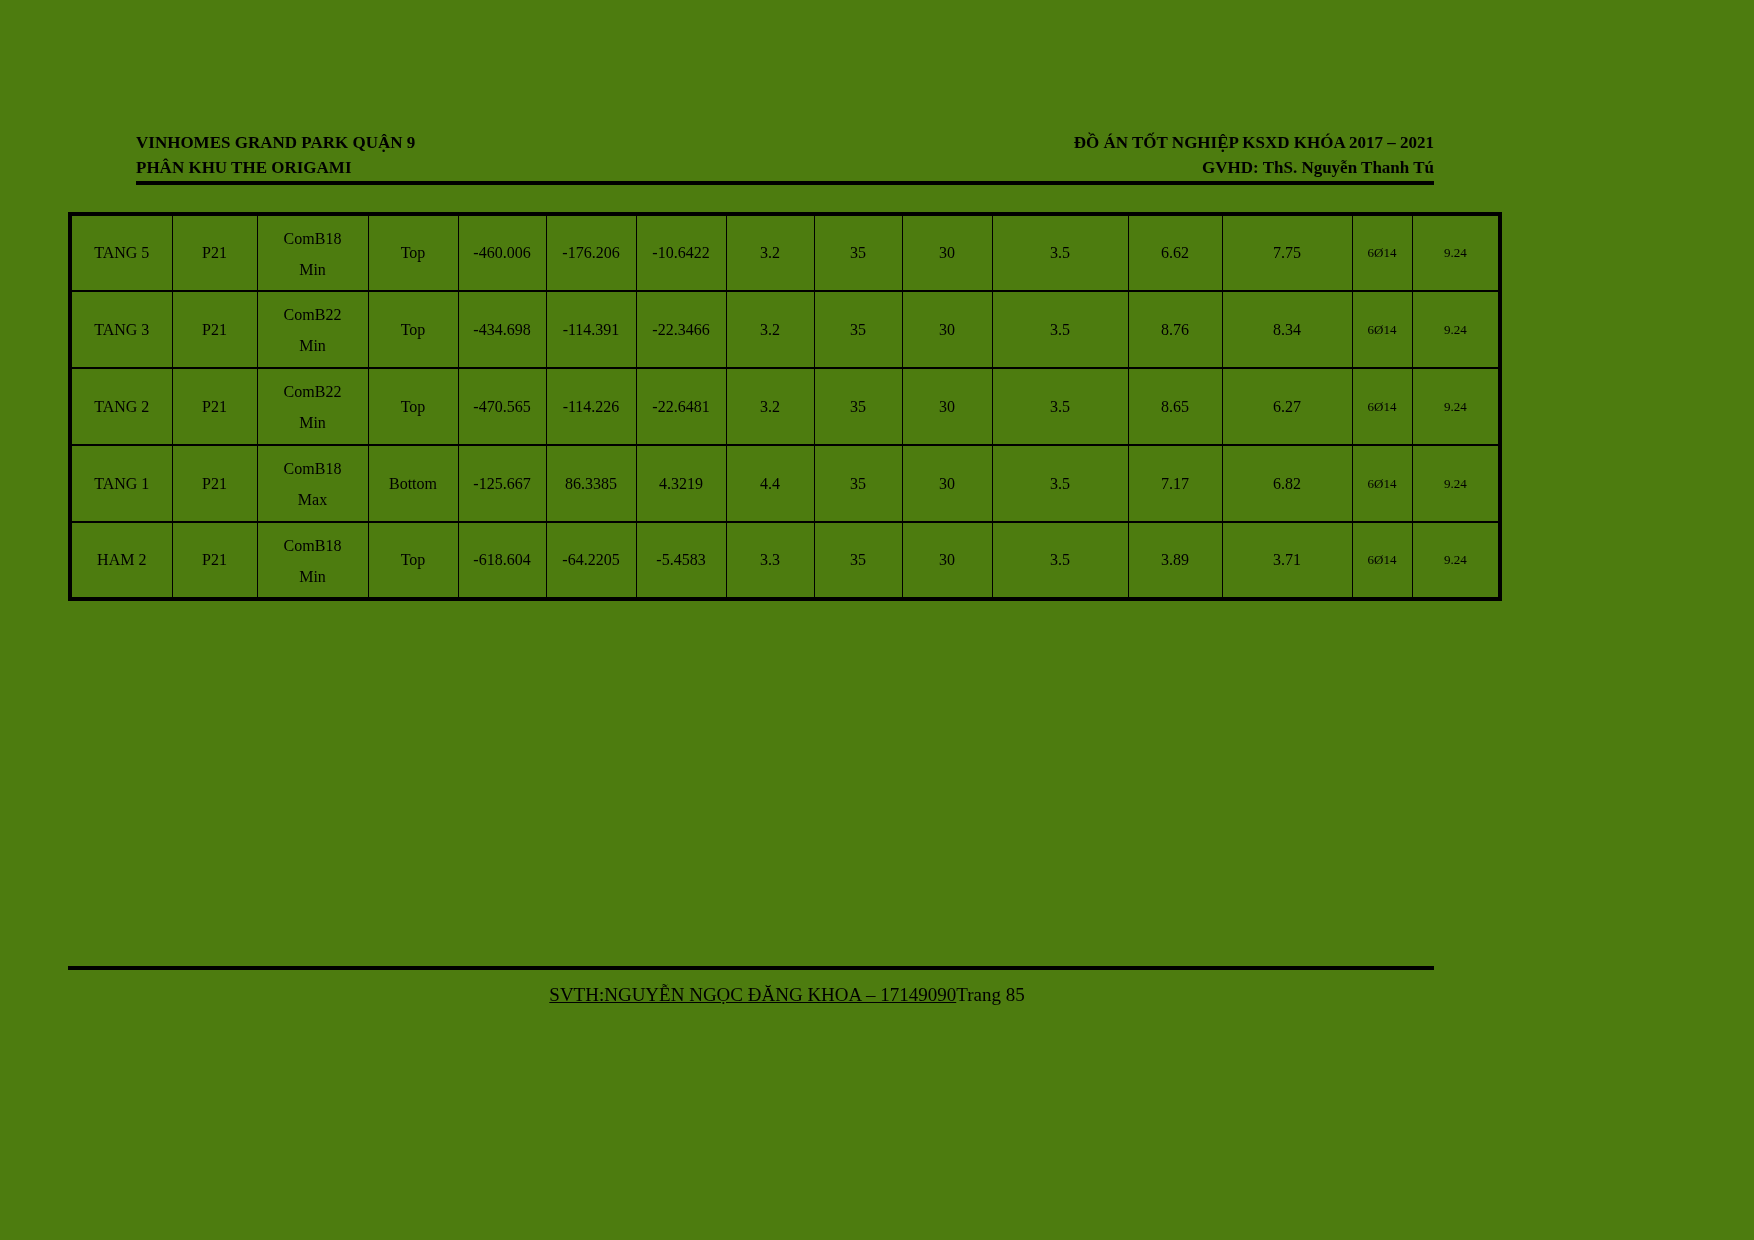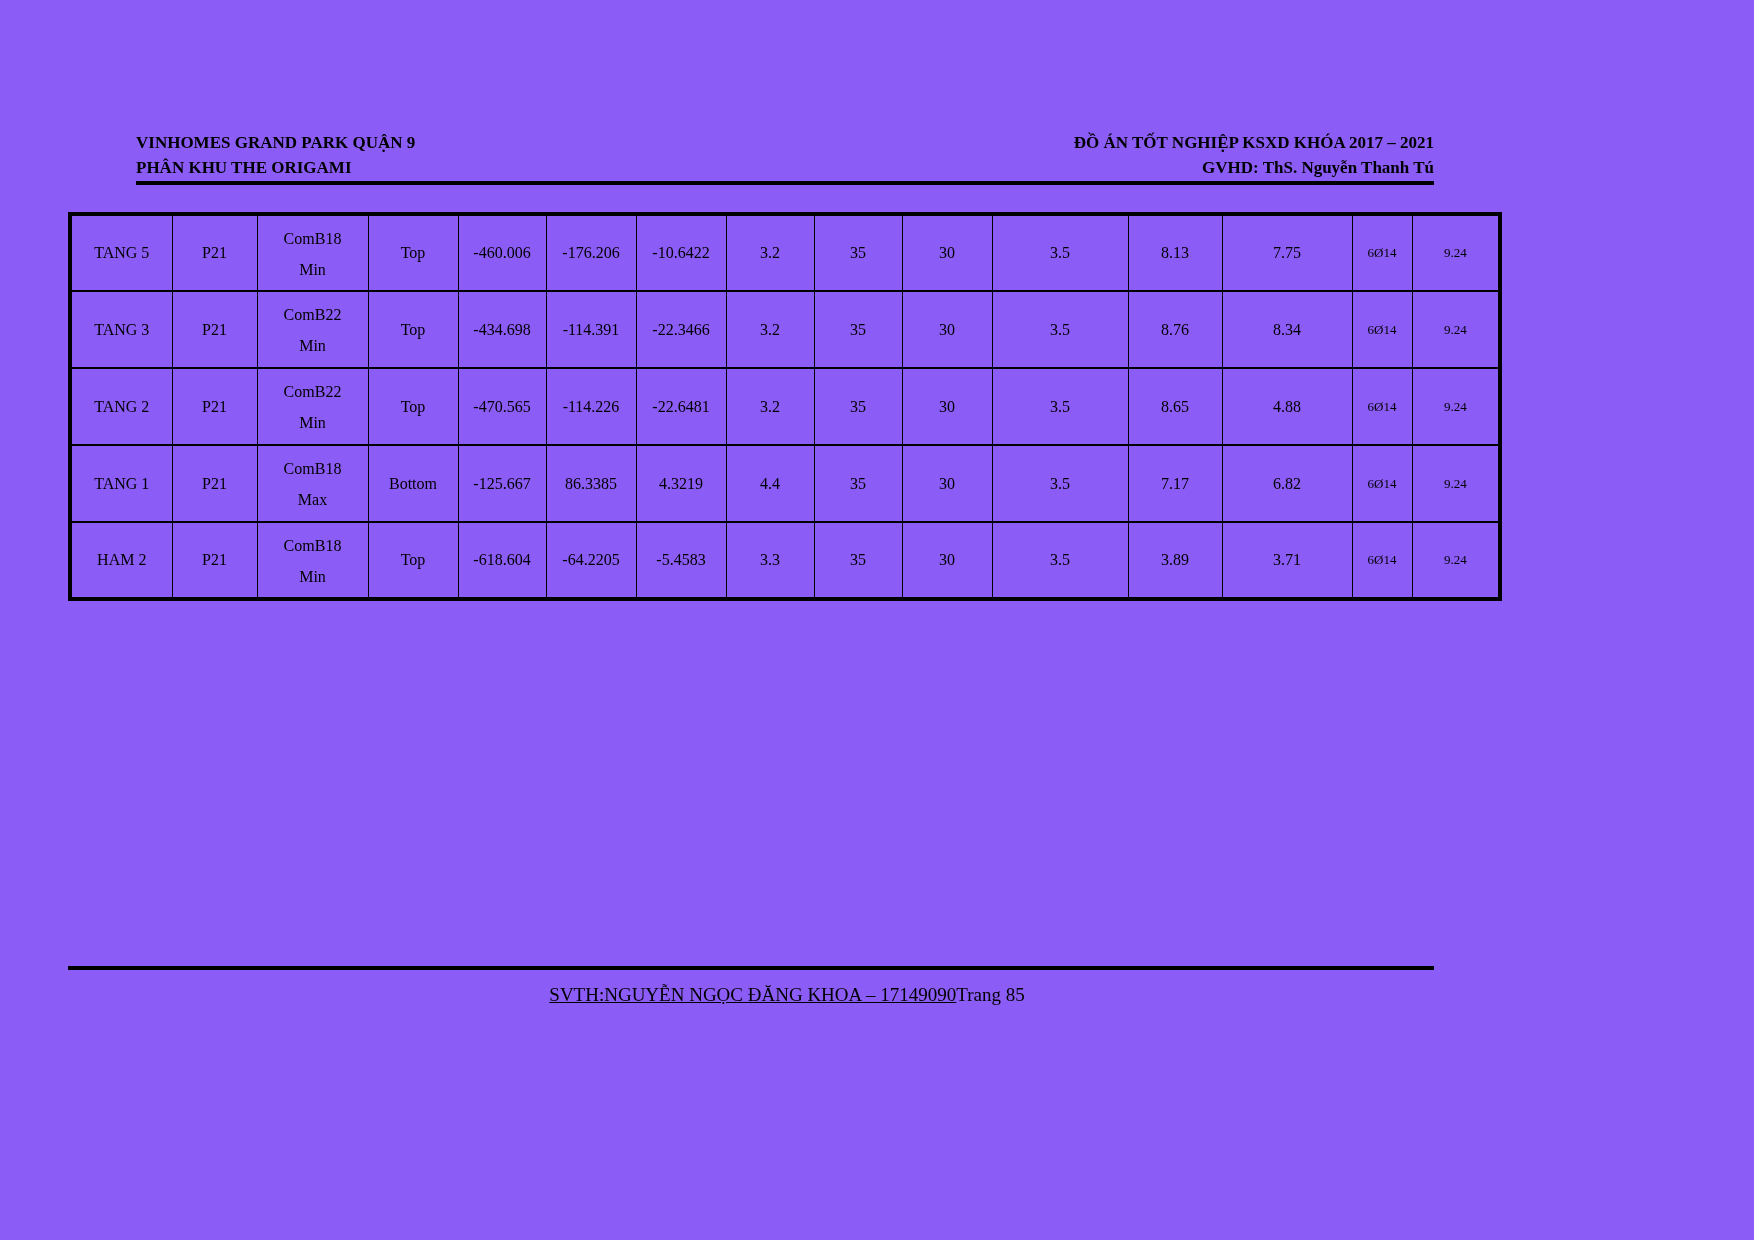--- a/index.html
+++ b/index.html
@@ -9,21 +9,21 @@
     background: #ffffff;
     width: 1754px;
     height: 1240px;
     font-family: "Liberation Serif", "DejaVu Serif", serif;
     color: #000000;
   }
   .page {
     position: relative;
     width: 1754px;
     height: 1240px;
-    background: #8b5cf6;
+    background: #4d7c0f;
     overflow: hidden;
   }
 
   
   .header {
     position: absolute;
     left: 136px;
     top: 130px;
     width: 1298px;
     display: flex;
@@ -140,21 +140,21 @@
           <td class="c2">ComB18
 Min</td>
           <td class="c3">Top</td>
           <td class="c4">-460.006</td>
           <td class="c5">-176.206</td>
           <td class="c6">-10.6422</td>
           <td class="c7">3.2</td>
           <td class="c8">35</td>
           <td class="c9">30</td>
           <td class="c10">3.5</td>
-          <td class="c11">8.13</td>
+          <td class="c11">6.62</td>
           <td class="c12">7.75</td>
           <td class="c13">6Ø14</td>
           <td class="c14">9.24</td>
         </tr>
         <tr>
           <td class="c0">TANG 3</td>
           <td class="c1">P21</td>
           <td class="c2">ComB22
 Min</td>
           <td class="c3">Top</td>
@@ -177,21 +177,21 @@
 Min</td>
           <td class="c3">Top</td>
           <td class="c4">-470.565</td>
           <td class="c5">-114.226</td>
           <td class="c6">-22.6481</td>
           <td class="c7">3.2</td>
           <td class="c8">35</td>
           <td class="c9">30</td>
           <td class="c10">3.5</td>
           <td class="c11">8.65</td>
-          <td class="c12">4.88</td>
+          <td class="c12">6.27</td>
           <td class="c13">6Ø14</td>
           <td class="c14">9.24</td>
         </tr>
         <tr>
           <td class="c0">TANG 1</td>
           <td class="c1">P21</td>
           <td class="c2">ComB18
 Max</td>
           <td class="c3">Bottom</td>
           <td class="c4">-125.667</td>

